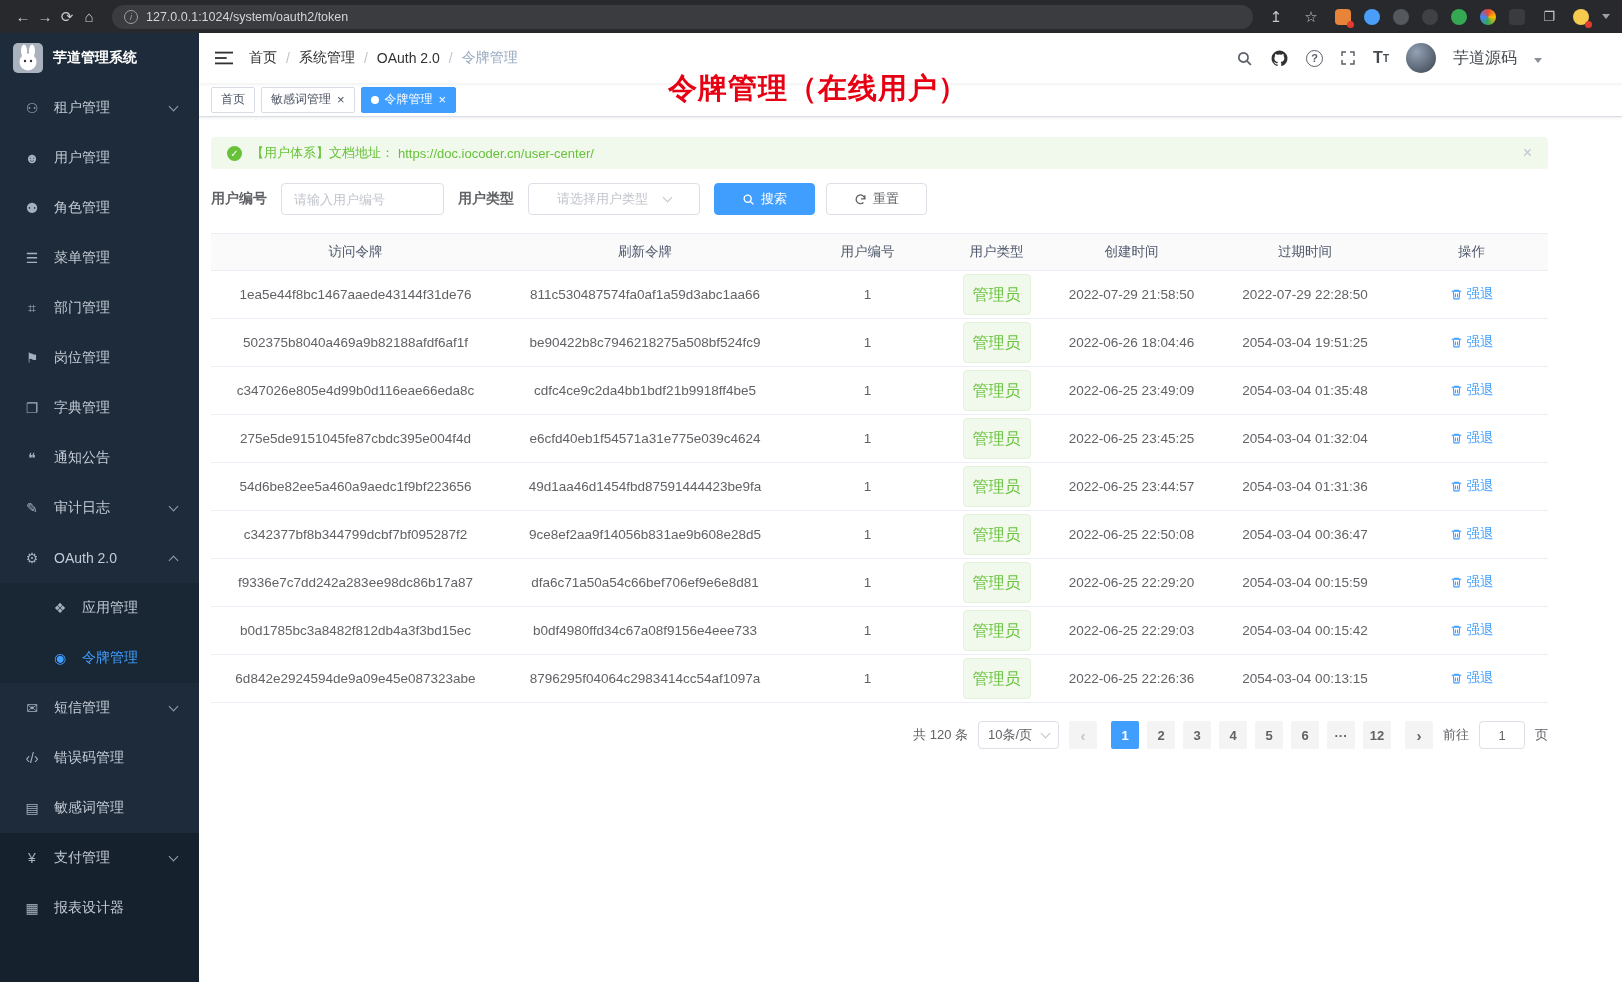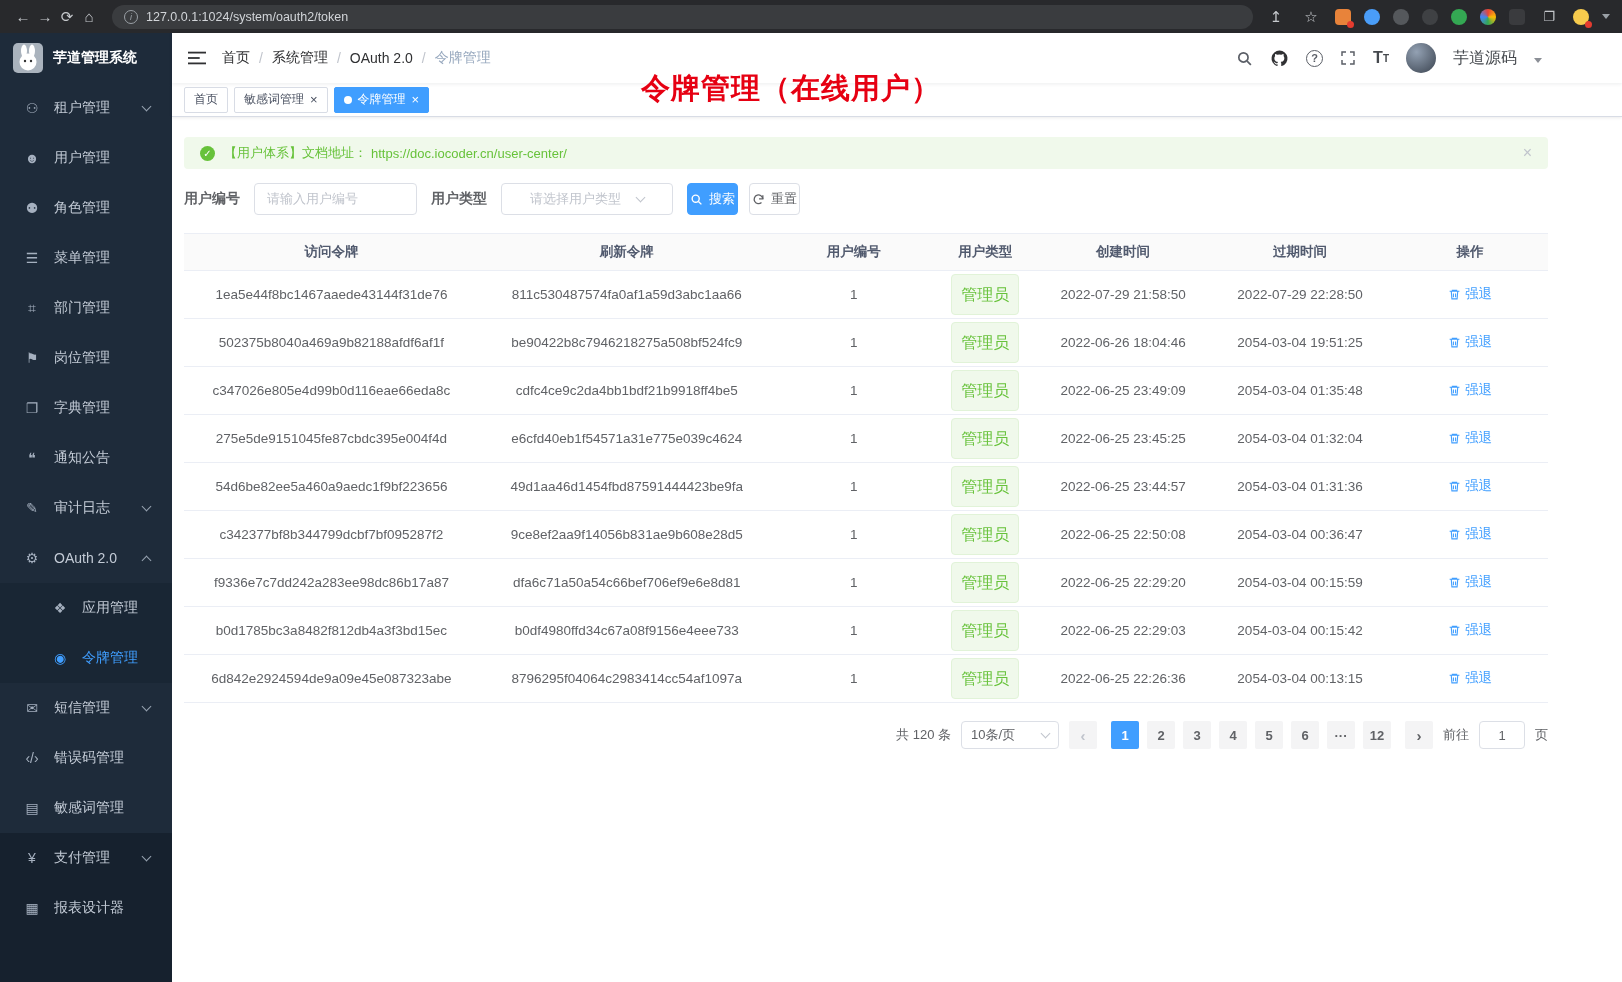--- a/index.html
+++ b/index.html
@@ -15,21 +15,21 @@
   .info-ic{width:14px;height:14px;border:1.2px solid #9aa0a6;border-radius:50%;font-size:9px;
     display:inline-flex;align-items:center;justify-content:center;color:#9aa0a6;font-style:italic;flex-shrink:0}
   .chrome-right{display:flex;align-items:center;gap:13px}
   .ext{width:16px;height:16px;border-radius:50%;position:relative;cursor:pointer;flex-shrink:0}
   .ext.sq{border-radius:4px}
   .ext .dotbadge{position:absolute;right:-3px;bottom:-3px;width:7px;height:7px;border-radius:50%;background:#e43b2f}
   .caret-dn{width:0;height:0;border-left:4px solid transparent;border-right:4px solid transparent;border-top:5px solid #9aa0a6}
 
   
   .app{display:flex;height:949px}
-  .sidebar{width:172px;flex-shrink:0;color:#c3cbd6;overflow:hidden;
+  .sidebar{width:199px;flex-shrink:0;color:#c3cbd6;overflow:hidden;
     background:linear-gradient(180deg,#1e2b3a 0,#1e2b3a 800px,#16212e 800px,#16212e 100%)}
   .logo{height:50px;display:flex;align-items:center;gap:10px;padding:0 13px}
   .logo-title{color:#fff;font-size:14px;font-weight:700;white-space:nowrap}
   .menu-item{height:50px;display:flex;align-items:center;padding:0 20px 0 22px;font-size:14px;
     cursor:pointer;position:relative;white-space:nowrap}
   .menu-item .mi-icon{width:20px;margin-right:12px;font-size:14px;color:#a5b0bf;text-align:center;flex-shrink:0}
   .menu-item.sub{padding-left:50px;background:#192634}
   .menu-item.active{color:#409eff}
   .menu-item.active .mi-icon{color:#409eff}
   .chev{position:absolute;right:22px;width:7px;height:7px;border-right:1.5px solid #97a3b1;
@@ -73,43 +73,43 @@
   .alert{height:32px;background:#f0f9eb;border-radius:4px;display:flex;align-items:center;
     padding:0 16px;color:#67c23a;font-size:13px;position:relative;margin-bottom:14px}
   .alert-check{width:15px;height:15px;border-radius:50%;background:#67c23a;color:#fff;font-size:10px;
     display:inline-flex;align-items:center;justify-content:center;margin-right:9px;flex-shrink:0}
   .alert-link{color:#67c23a;text-decoration:none;margin-left:4px;cursor:pointer}
   .alert-close{position:absolute;right:16px;color:#c0c4cc;font-size:16px;cursor:pointer;font-style:normal}
 
   .filter{display:flex;align-items:center;margin-bottom:18px;font-size:14px}
   .f-label{font-weight:700;color:#606266;margin-right:14px;white-space:nowrap}
   .f-input{width:163px;height:32px;border:1px solid #dcdfe6;border-radius:4px;padding:0 12px;
-    font-size:13px;color:#606266;outline:none;margin-right:14px;font-family:Liberation Mono, monospace}
+    font-size:13px;color:#606266;outline:none;margin-right:14px;font-family:Liberation Sans, sans-serif}
   .f-input::placeholder{color:#c0c4cc}
   .f-select{width:172px;height:32px;border:1px solid #dcdfe6;border-radius:4px;display:flex;
     align-items:center;justify-content:space-between;padding:0 28px;color:#c0c4cc;font-size:13px;
     cursor:pointer;margin-right:14px;background:#fff}
   .sel-chevron{width:7px;height:7px;border-right:1.4px solid #c0c4cc;border-bottom:1.4px solid #c0c4cc;
     transform:rotate(45deg);margin-top:-3px;flex-shrink:0}
-  .btn{height:32px;border-radius:4px;padding:0 2px;font-size:13px;display:inline-flex;align-items:center;
+  .btn{height:32px;border-radius:4px;padding:0 27px;font-size:13px;display:inline-flex;align-items:center;
     gap:6px;cursor:pointer;font-family:inherit}
   .btn-primary{background:#409eff;color:#fff;border:1px solid #409eff}
   .btn-default{background:#fff;color:#606266;border:1px solid #dcdfe6;margin-left:11px}
 
   table{width:100%;border-collapse:collapse;font-size:13.5px;color:#606266;table-layout:fixed}
   thead th{height:37px;background:#fafafa;border-bottom:1px solid #ebeef5;border-top:1px solid #ebeef5;
-    font-weight:700;color:#515a6e;font-size:13.5px;text-align:center}
+    font-weight:400;color:#515a6e;font-size:13.5px;text-align:center}
   tbody td{height:48px;border-bottom:1px solid #ebeef5;text-align:center;white-space:nowrap;
     overflow:hidden;text-overflow:ellipsis}
   .tag-success{display:inline-block;padding:11px 9px;background:#f0f9eb;border:1px solid #e1f3d8;
     color:#67c23a;border-radius:4px;font-size:16px;line-height:17px}
   .link-blue{color:#409eff;cursor:pointer;display:inline-flex;align-items:center;gap:4px;text-decoration:none}
 
   .pager{display:flex;align-items:center;justify-content:flex-end;margin-top:18px;font-size:13px;color:#606266;gap:10px}
-  .page-size{width:98px;height:28px;border:1px solid #dcdfe6;border-radius:4px;display:flex;align-items:center;
+  .page-size{width:81px;height:28px;border:1px solid #dcdfe6;border-radius:4px;display:flex;align-items:center;
     justify-content:space-between;padding:0 9px;cursor:pointer;background:#fff}
   .pages{display:inline-flex;align-items:center}
   .page-btn{min-width:28px;height:28px;background:#f4f4f5;border:none;border-radius:2px;color:#606266;
     font-size:13px;font-weight:600;cursor:pointer;margin:0 4px;font-family:inherit}
   .page-btn.active{background:#409eff;color:#fff}
   .page-btn.navb{font-size:15px;margin:0}
   .page-btn.prev{color:#c0c4cc}
   .goto-input{width:46px;height:28px;border:1px solid #dcdfe6;border-radius:4px;text-align:center;
     font-size:13px;color:#606266;outline:none;font-family:inherit}
 </style>

